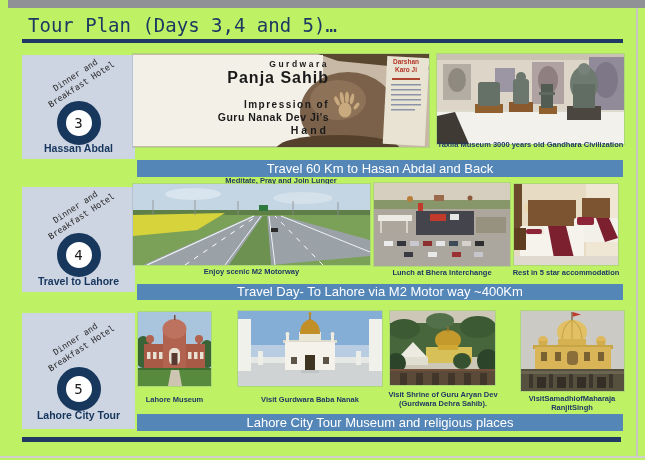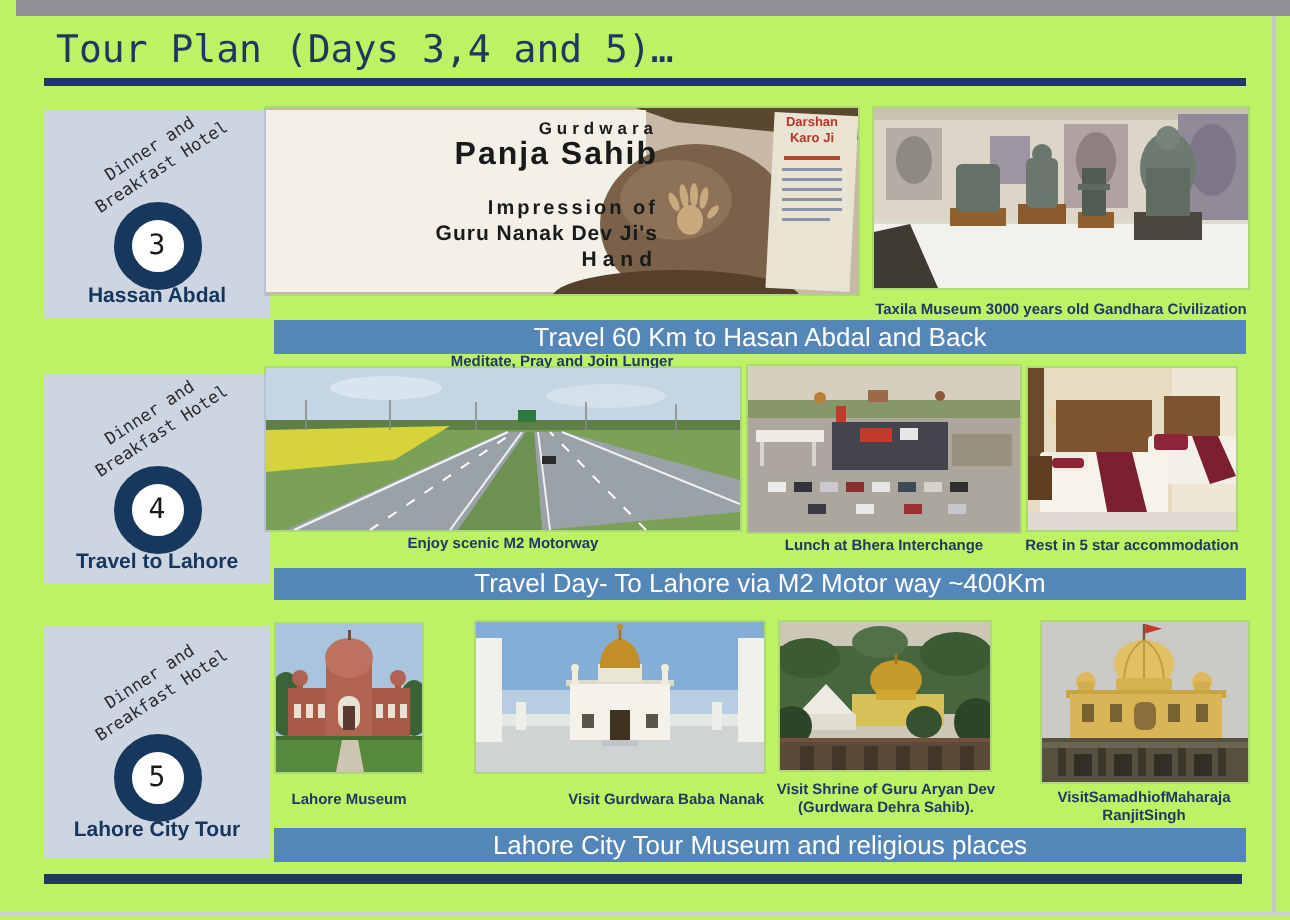--- a/index.html
+++ b/index.html
@@ -132,21 +132,21 @@
         <rect x="76" y="25" width="16" height="25" rx="3" fill="#6b776d"></rect>
       <rect x="102" y="52" width="18" height="8" fill="#91602f"></rect>
         <rect x="104" y="30" width="12" height="24" fill="#525c53"></rect>
         <rect x="102" y="38" width="16" height="3" fill="#5e6a5f"></rect>
       <rect x="130" y="52" width="34" height="14" fill="#4b463f"></rect>
         <ellipse cx="147" cy="30" rx="14" ry="18" fill="#6e7a70"></ellipse>
         <circle cx="147" cy="15" r="6" fill="#77837a"></circle>
         <rect x="136" y="30" width="22" height="24" fill="#616d63"></rect>
     </svg>
   </div>
-  <div class="caption" style="left:437px;top:150px;width:187px;">Taxila Museum 3000 years old Gandhara Civilization</div>
+  <div class="caption" style="left:437px;top:140px;width:187px;">Taxila Museum 3000 years old Gandhara Civilization</div>
 
   <div class="banner b1">Travel 60 Km to Hasan Abdal and Back</div>
 
   <div class="daybox r2-day">
     <div class="note">
       <div>Dinner and</div>
       <div>Breakfast Hotel</div>
     </div>
     <div class="ring">
       <span>4</span>
@@ -297,21 +297,21 @@
       <rect x="48" y="24" width="3" height="8" fill="#efece0"></rect>
         <circle cx="49.5" cy="23" r="2" fill="#efece0"></circle>
       <rect x="93" y="24" width="3" height="8" fill="#efece0"></rect>
         <circle cx="94.5" cy="23" r="2" fill="#efece0"></circle>
       <rect x="67" y="44" width="10" height="15" fill="#3f3322"></rect>
       <rect x="53" y="46" width="6" height="7" fill="#5c5446"></rect>
       <rect x="85" y="46" width="6" height="7" fill="#5c5446"></rect>
       <rect x="63" y="59" width="18" height="3" fill="#bfc4c6"></rect>
     </svg>
   </div>
-  <div class="caption" style="left:238px;top:395px;width:144px;text-align:right;">Visit Gurdwara Baba Nanak</div>
+  <div class="caption" style="left:238px;top:395px;width:144px;">Visit Gurdwara Baba Nanak</div>
 
   <div class="photo" style="left:390px;top:311px;width:105px;height:74px;">
     <svg viewBox="0 0 105 74">
       <rect width="105" height="74" fill="#ccc7b6"></rect>
       <rect y="12" width="105" height="34" fill="#47663c"></rect>
       <ellipse cx="14" cy="18" rx="16" ry="10" fill="#3c5a33"></ellipse>
       <ellipse cx="88" cy="16" rx="18" ry="11" fill="#3c5a33"></ellipse>
       <ellipse cx="50" cy="10" rx="14" ry="8" fill="#52704a"></ellipse>
       <rect x="36" y="36" width="46" height="16" fill="#d8c058"></rect>
       <ellipse cx="58" cy="29" rx="13" ry="10" fill="#c49a2c"></ellipse>

